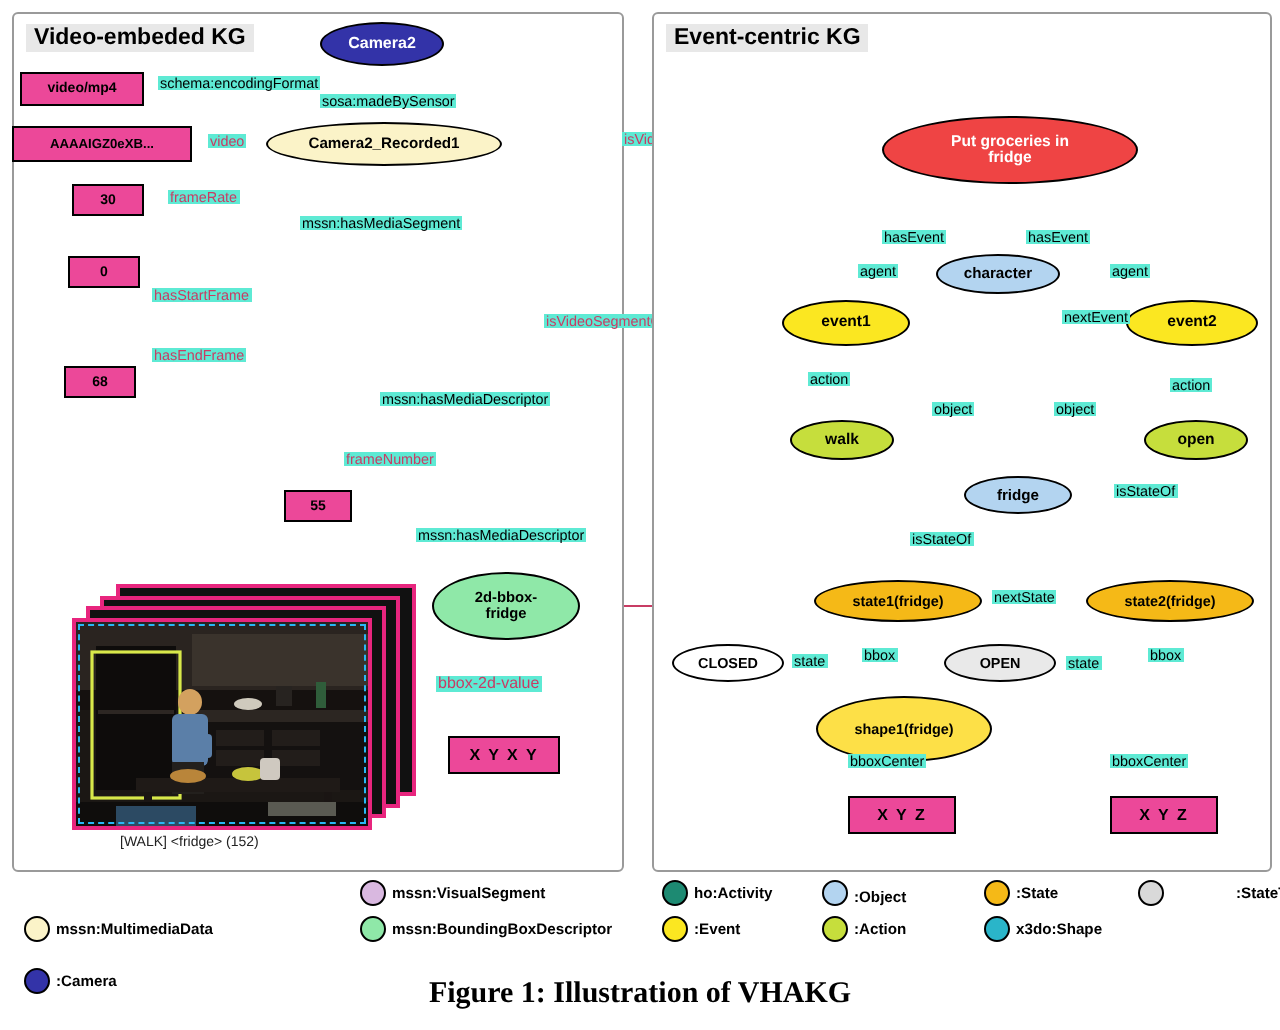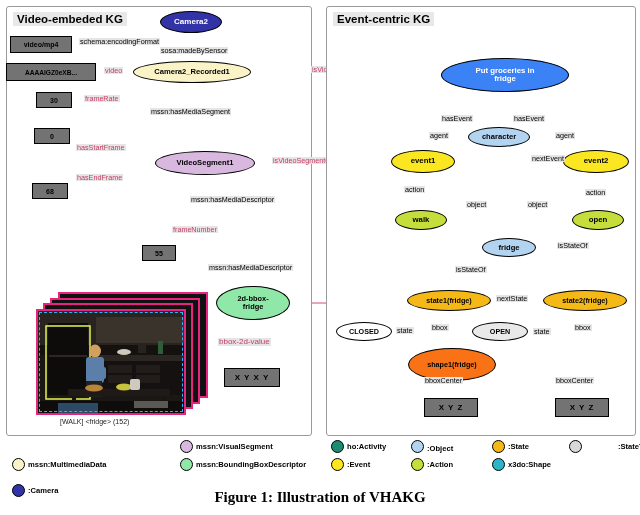--- a/index.html
+++ b/index.html
@@ -7,25 +7,25 @@
   #stage{position:relative;width:640px;height:515px;}
   svg#wire{position:absolute;left:0;top:0;width:640px;height:515px;pointer-events:none;}
 
   .panel{position:absolute;border:1px solid #9a9a9a;border-radius:3px;background:#fff;}
   .panel-title{position:absolute;background:#e8e8e8;font-weight:bold;font-size:11.5px;color:#000;
     padding:1px 4px;white-space:nowrap;}
 
   .node{position:absolute;border:1px solid #000;border-radius:50%;
     display:flex;align-items:center;justify-content:center;text-align:center;
     font-weight:bold;color:#000;line-height:1.03;box-sizing:border-box;}
-  .rect{position:absolute;border:1.4px solid #000;background:#737373;
+  .rect{position:absolute;border:1.4px solid #000;background:#ec4899;
     display:flex;align-items:center;justify-content:center;text-align:center;
     font-weight:bold;color:#000;box-sizing:border-box;font-size:7px;}
 
-  .elabel{position:absolute;white-space:nowrap;font-size:7.2px;color:#000;background:#e5e5e5;
+  .elabel{position:absolute;white-space:nowrap;font-size:7.2px;color:#000;background:#5eead4;
     padding:0 1px;line-height:1;}
   .elabel.pink{color:#c83c64;}
 
   
   #thumbstack{position:absolute;}
   .sheet{position:absolute;box-sizing:border-box;}
   #thumbimg{position:absolute;box-sizing:border-box;overflow:hidden;background:#0c0c0c;}
   .cap{position:absolute;font-size:7px;color:#222;white-space:nowrap;}
 
   
@@ -136,21 +136,20 @@
     </g>
   </svg>
 
   <div class="panel" style="left:6px;top:6px;width:304px;height:428px;"></div>
   <div class="panel-title" style="left:13px;top:12px;">Video-embeded KG</div>
 
   <div class="node" style="left:160px;top:11px;width:62px;height:22px;background:#3333a8;color:#fff;font-size:8px;">Camera2</div>
 
   <div class="node" style="left:133px;top:61px;width:118px;height:22px;background:#fbf3c8;font-size:7.6px;">Camera2_Recorded1</div>
 
-  <div class="node" style="left:155px;top:151px;width:100px;height:24px;background:#d9b8e0;font-size:7.6px;">VideoSegment1</div>
 
 
   <div class="node" style="left:216px;top:286px;width:74px;height:34px;background:#8fe8a8;font-size:7.4px;flex-direction:column;">
     <span>2d-bbox-</span>
     <span>fridge</span>
   </div>
 
   <div class="rect" style="left:10px;top:36px;width:62px;height:17px;">video/mp4</div>
   <div class="rect" style="left:6px;top:63px;width:90px;height:18px;font-size:6.6px;">AAAAIGZ0eXB...</div>
   <div class="rect" style="left:36px;top:92px;width:36px;height:16px;">30</div>
@@ -220,42 +219,42 @@
         <rect x="20" y="92" width="40" height="12" fill="#2c4a63"></rect>
         <rect x="96" y="90" width="34" height="7" fill="#5a5a52"></rect>
       </svg>
     </div>
   </div>
   <div class="cap" style="left:60px;top:418px;">[WALK] &lt;fridge&gt; (152)</div>
 
   <div class="panel" style="left:326px;top:6px;width:308px;height:428px;"></div>
   <div class="panel-title" style="left:333px;top:12px;">Event-centric KG</div>
 
-  <div class="node" style="left:441px;top:58px;width:128px;height:34px;background:#3b82f6;color:#fff;font-size:7.8px;flex-direction:column;">
+  <div class="node" style="left:441px;top:58px;width:128px;height:34px;background:#ef4444;color:#fff;font-size:7.8px;flex-direction:column;">
     <span>Put groceries in</span>
     <span>fridge</span>
   </div>
 
   <div class="node" style="left:468px;top:127px;width:62px;height:20px;background:#b3d4f0;font-size:7.6px;">character</div>
 
   <div class="node" style="left:391px;top:150px;width:64px;height:23px;background:#fbe721;font-size:7.8px;">event1</div>
   <div class="node" style="left:563px;top:150px;width:66px;height:23px;background:#fbe721;font-size:7.8px;">event2</div>
 
   <div class="node" style="left:395px;top:210px;width:52px;height:20px;background:#c6de3c;font-size:7.8px;">walk</div>
   <div class="node" style="left:572px;top:210px;width:52px;height:20px;background:#c6de3c;font-size:7.8px;">open</div>
 
   <div class="node" style="left:482px;top:238px;width:54px;height:19px;background:#b3d4f0;font-size:7.6px;">fridge</div>
 
   <div class="node" style="left:407px;top:290px;width:84px;height:21px;background:#f5b917;font-size:7.2px;">state1(fridge)</div>
   <div class="node" style="left:543px;top:290px;width:84px;height:21px;background:#f5b917;font-size:7.2px;">state2(fridge)</div>
 
   <div class="node" style="left:336px;top:322px;width:56px;height:19px;background:#fff;font-size:7.2px;">CLOSED</div>
   <div class="node" style="left:472px;top:322px;width:56px;height:19px;background:#e9e9e9;font-size:7.2px;">OPEN</div>
 
-  <div class="node" style="left:408px;top:348px;width:88px;height:33px;background:#f97316;font-size:7.2px;">shape1(fridge)</div>
+  <div class="node" style="left:408px;top:348px;width:88px;height:33px;background:#fde047;font-size:7.2px;">shape1(fridge)</div>
 
   <div class="rect" style="left:424px;top:398px;width:54px;height:19px;font-size:8px;letter-spacing:1px;">X Y Z</div>
   <div class="rect" style="left:555px;top:398px;width:54px;height:19px;font-size:8px;letter-spacing:1px;">X Y Z</div>
 
   <div class="elabel" style="left:441px;top:115px;">hasEvent</div>
   <div class="elabel" style="left:513px;top:115px;">hasEvent</div>
   <div class="elabel" style="left:429px;top:132px;">agent</div>
   <div class="elabel" style="left:555px;top:132px;">agent</div>
   <div class="elabel" style="left:487px;top:155px;margin-left:44px;">nextEvent</div>
   <div class="elabel" style="left:404px;top:186px;">action</div>

